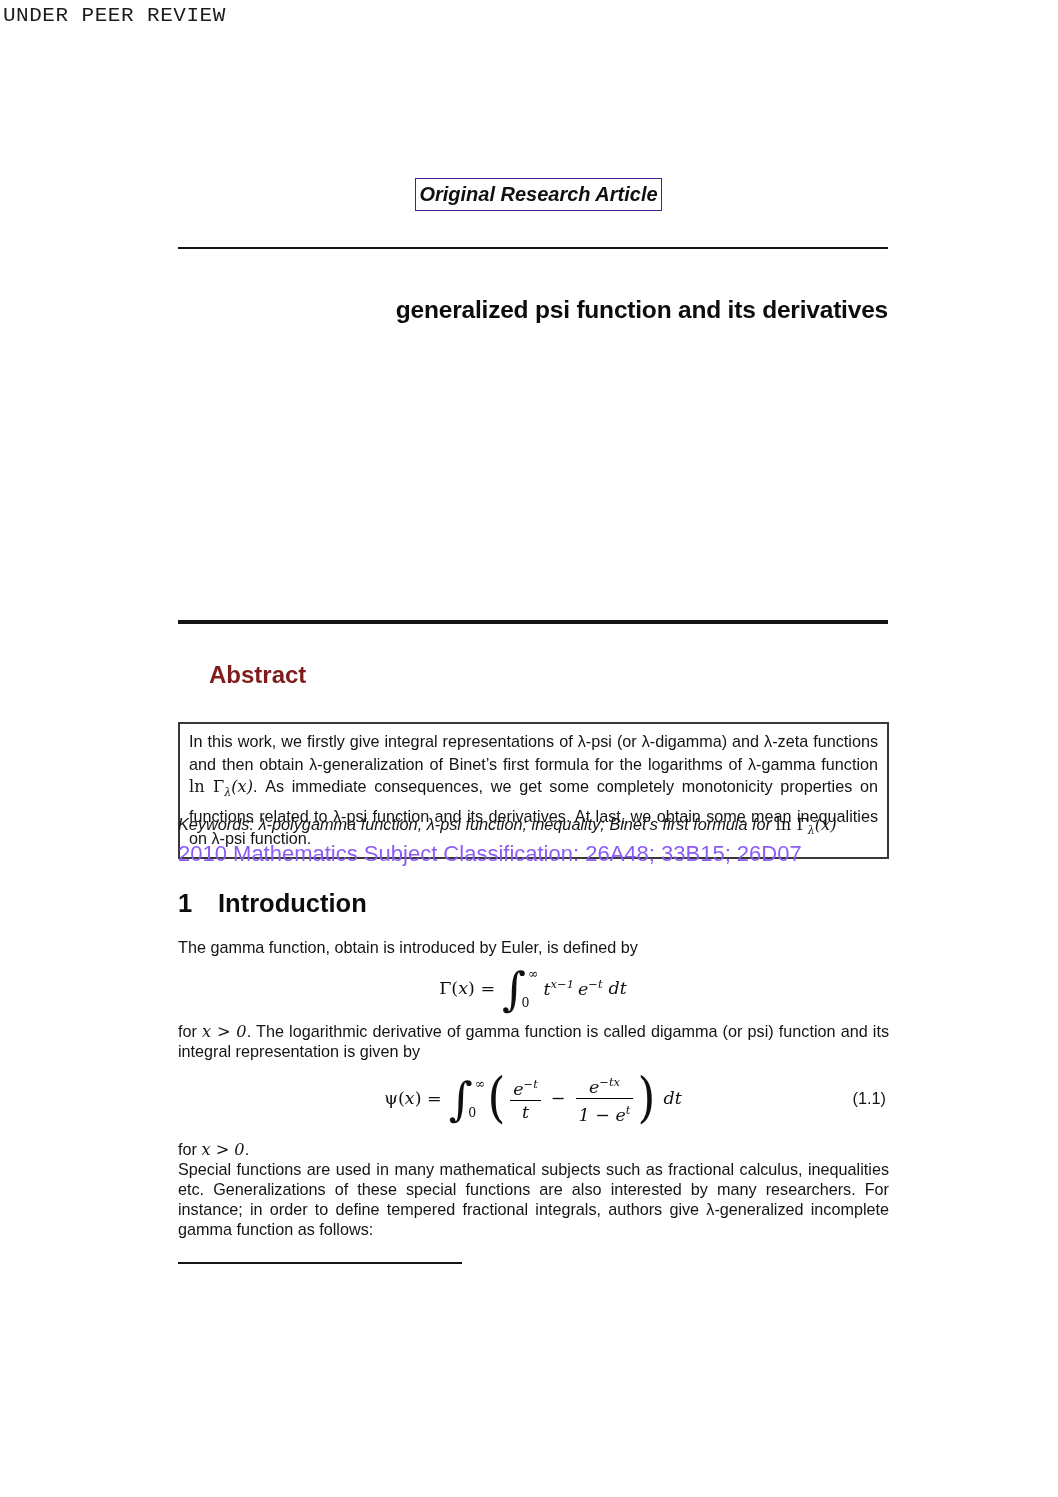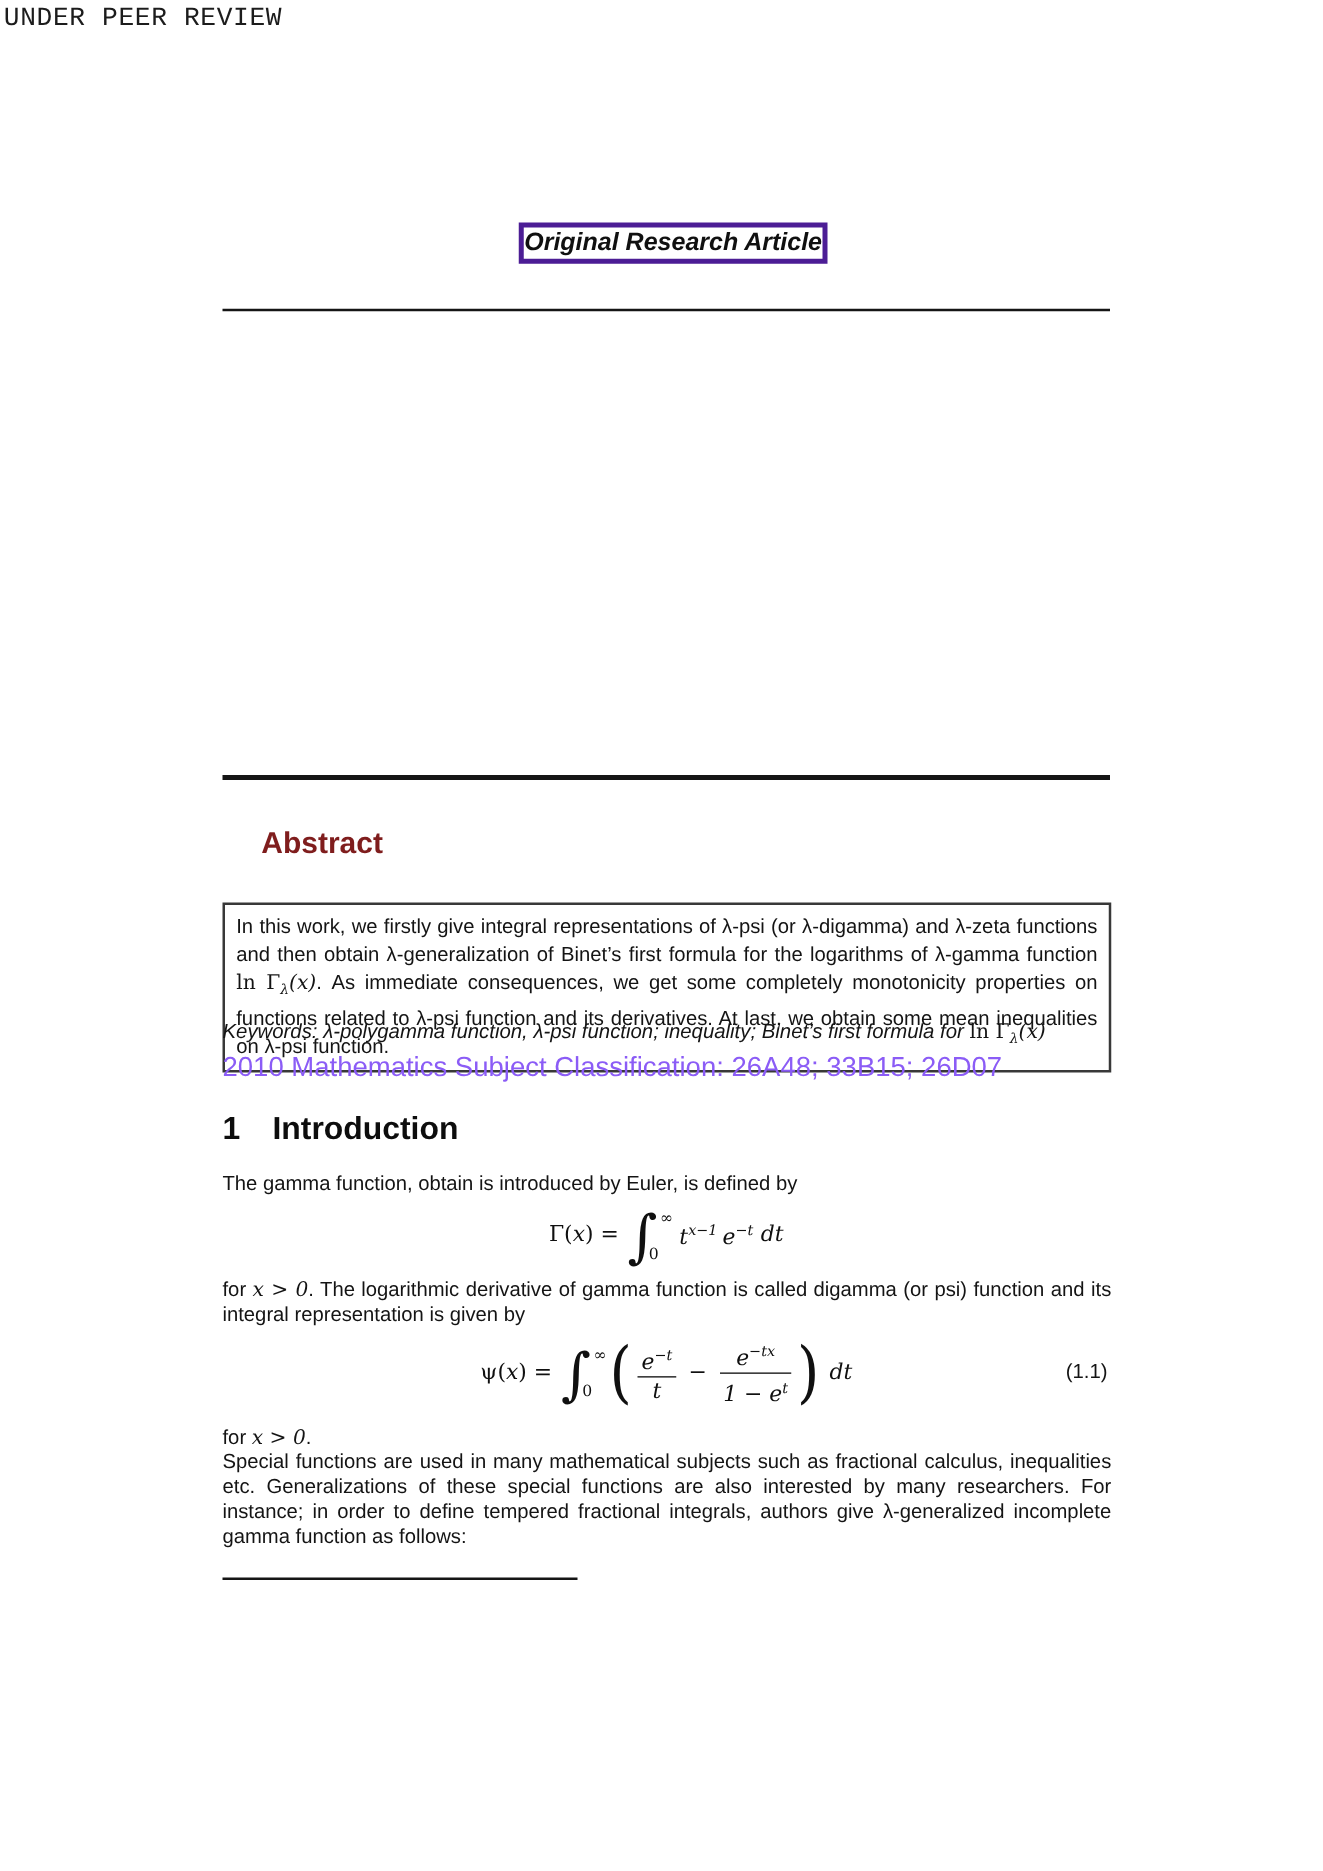--- a/index.html
+++ b/index.html
@@ -8,21 +8,21 @@
     width:1058px; height:1497px; position:relative; overflow:hidden;
     font-family:"Liberation Sans", sans-serif; color:#111;
   }
   .watermark {
     position:absolute; left:3px; top:4px;
     font-family:"Liberation Mono", monospace; font-size:21px; color:#1c1c1c;
     letter-spacing:0.5px; white-space:pre;
   }
   .badge {
     position:absolute; left:415px; top:178px; width:247px; height:33px;
-    border:4px solid #4c1d95; background:#fff;
+    border:1px solid #4c1d95; background:#fff;
     display:flex; align-items:center; justify-content:center;
     font-weight:bold; font-style:italic; font-size:20px; color:#101010;
     white-space:nowrap;
   }
   .rule { position:absolute; background:#151515; }
   .rule-title { left:178px; top:247px; width:710px; height:2px; }
   .rule-abstract { left:178px; top:620px; width:710px; height:4px; }
   .rule-footnote { left:178px; top:1262px; width:284px; height:2px; }
   .title-block {
     position:absolute; left:178px; top:296px; width:710px;
@@ -63,21 +63,21 @@
     font-size:16.2px; line-height:19.9px; text-align:justify; color:#141414;
   }
   .p1 { top:938px; }
   .p2 { top:1022px; }
   .p3 { top:1140px; }
   .p4 { top:1160px; }
   
   .eq {
     position:absolute; left:178px; width:710px;
     display:flex; align-items:center; justify-content:center;
-    font-family:"DejaVu Serif", serif; font-size:17.5px; color:#101010;
+    font-family:"DejaVu Serif", serif; font-size:17.5px; color:#101010;text-align:right;
   }
   .eq1 { top:962px; height:52px; }
   .eq2 { top:1068px; height:60px; }
   .eqrow { display:flex; align-items:center; }
   .lhs { margin-right:7px; white-space:nowrap; }
   .intgrp { display:flex; align-items:stretch; margin-right:3px; }
   .intsign { font-size:46px; line-height:46px; transform:translateY(1px); }
   .lims {
     display:flex; flex-direction:column; justify-content:space-between;
     font-size:12.5px; font-style:normal; padding:1px 0; margin-left:0px;
@@ -102,20 +102,21 @@
 
 <div class="watermark">UNDER PEER REVIEW</div>
 
 <div class="badge">
   <span>Original Research Article</span>
 </div>
 
 <div class="rule rule-title"></div>
 
 <div class="title-block">
+  <div>generalized psi function and its derivatives</div>
 </div>
 
 <div class="rule rule-abstract"></div>
 
 <div class="abs-head">Abstract</div>
 <div class="abs-box"><span>In this work, we firstly give integral representations of λ-psi (or λ-digamma) and λ-zeta functions and then obtain λ-generalization of Binet’s first formula for the logarithms of λ-gamma function </span><span class="mathup">ln Γ</span><span class="msub">λ</span><span class="mathit">(x)</span><span>. As immediate consequences, we get some completely monotonicity properties on functions related to λ-psi function and its derivatives. At last, we obtain some mean inequalities on λ-psi function.</span></div>
 
 <div class="kw"><span>Keywords: λ-polygamma function, λ-psi function; inequality; Binet’s first formula for </span><span class="mathup">ln Γ</span><span class="msub">λ</span><span class="mathit">(x)</span></div>
 <div class="msc">2010 Mathematics Subject Classification: 26A48; 33B15; 26D07</div>
 

